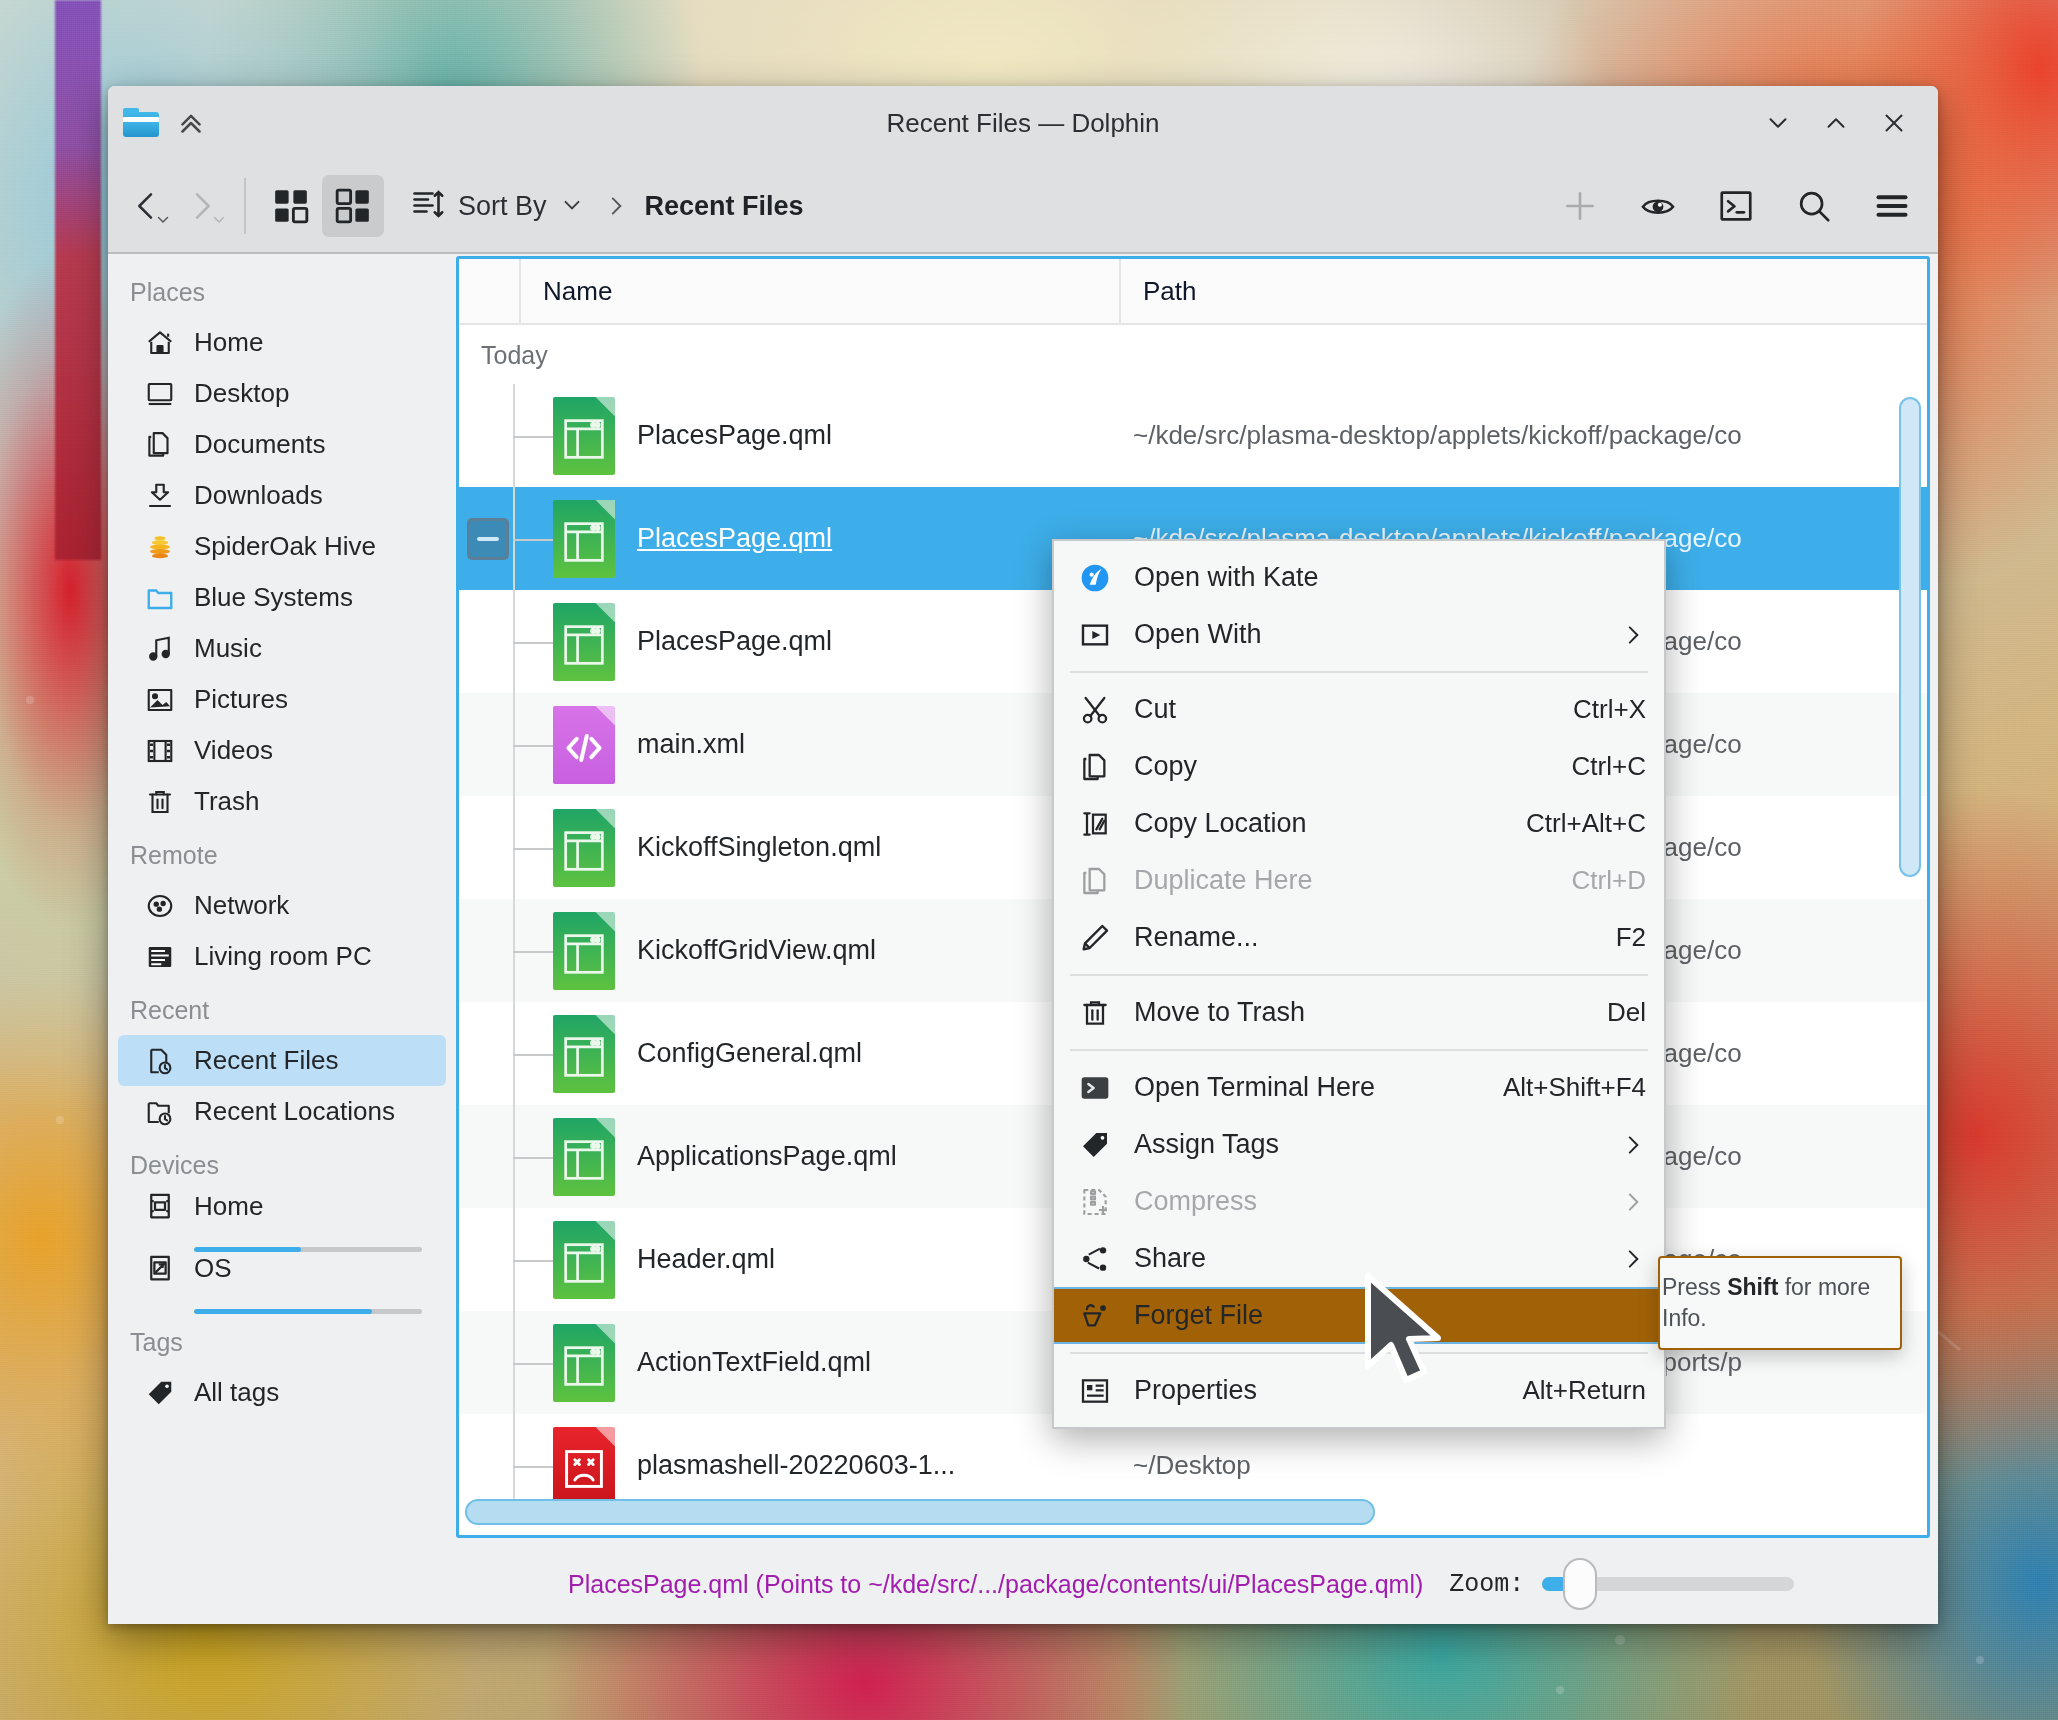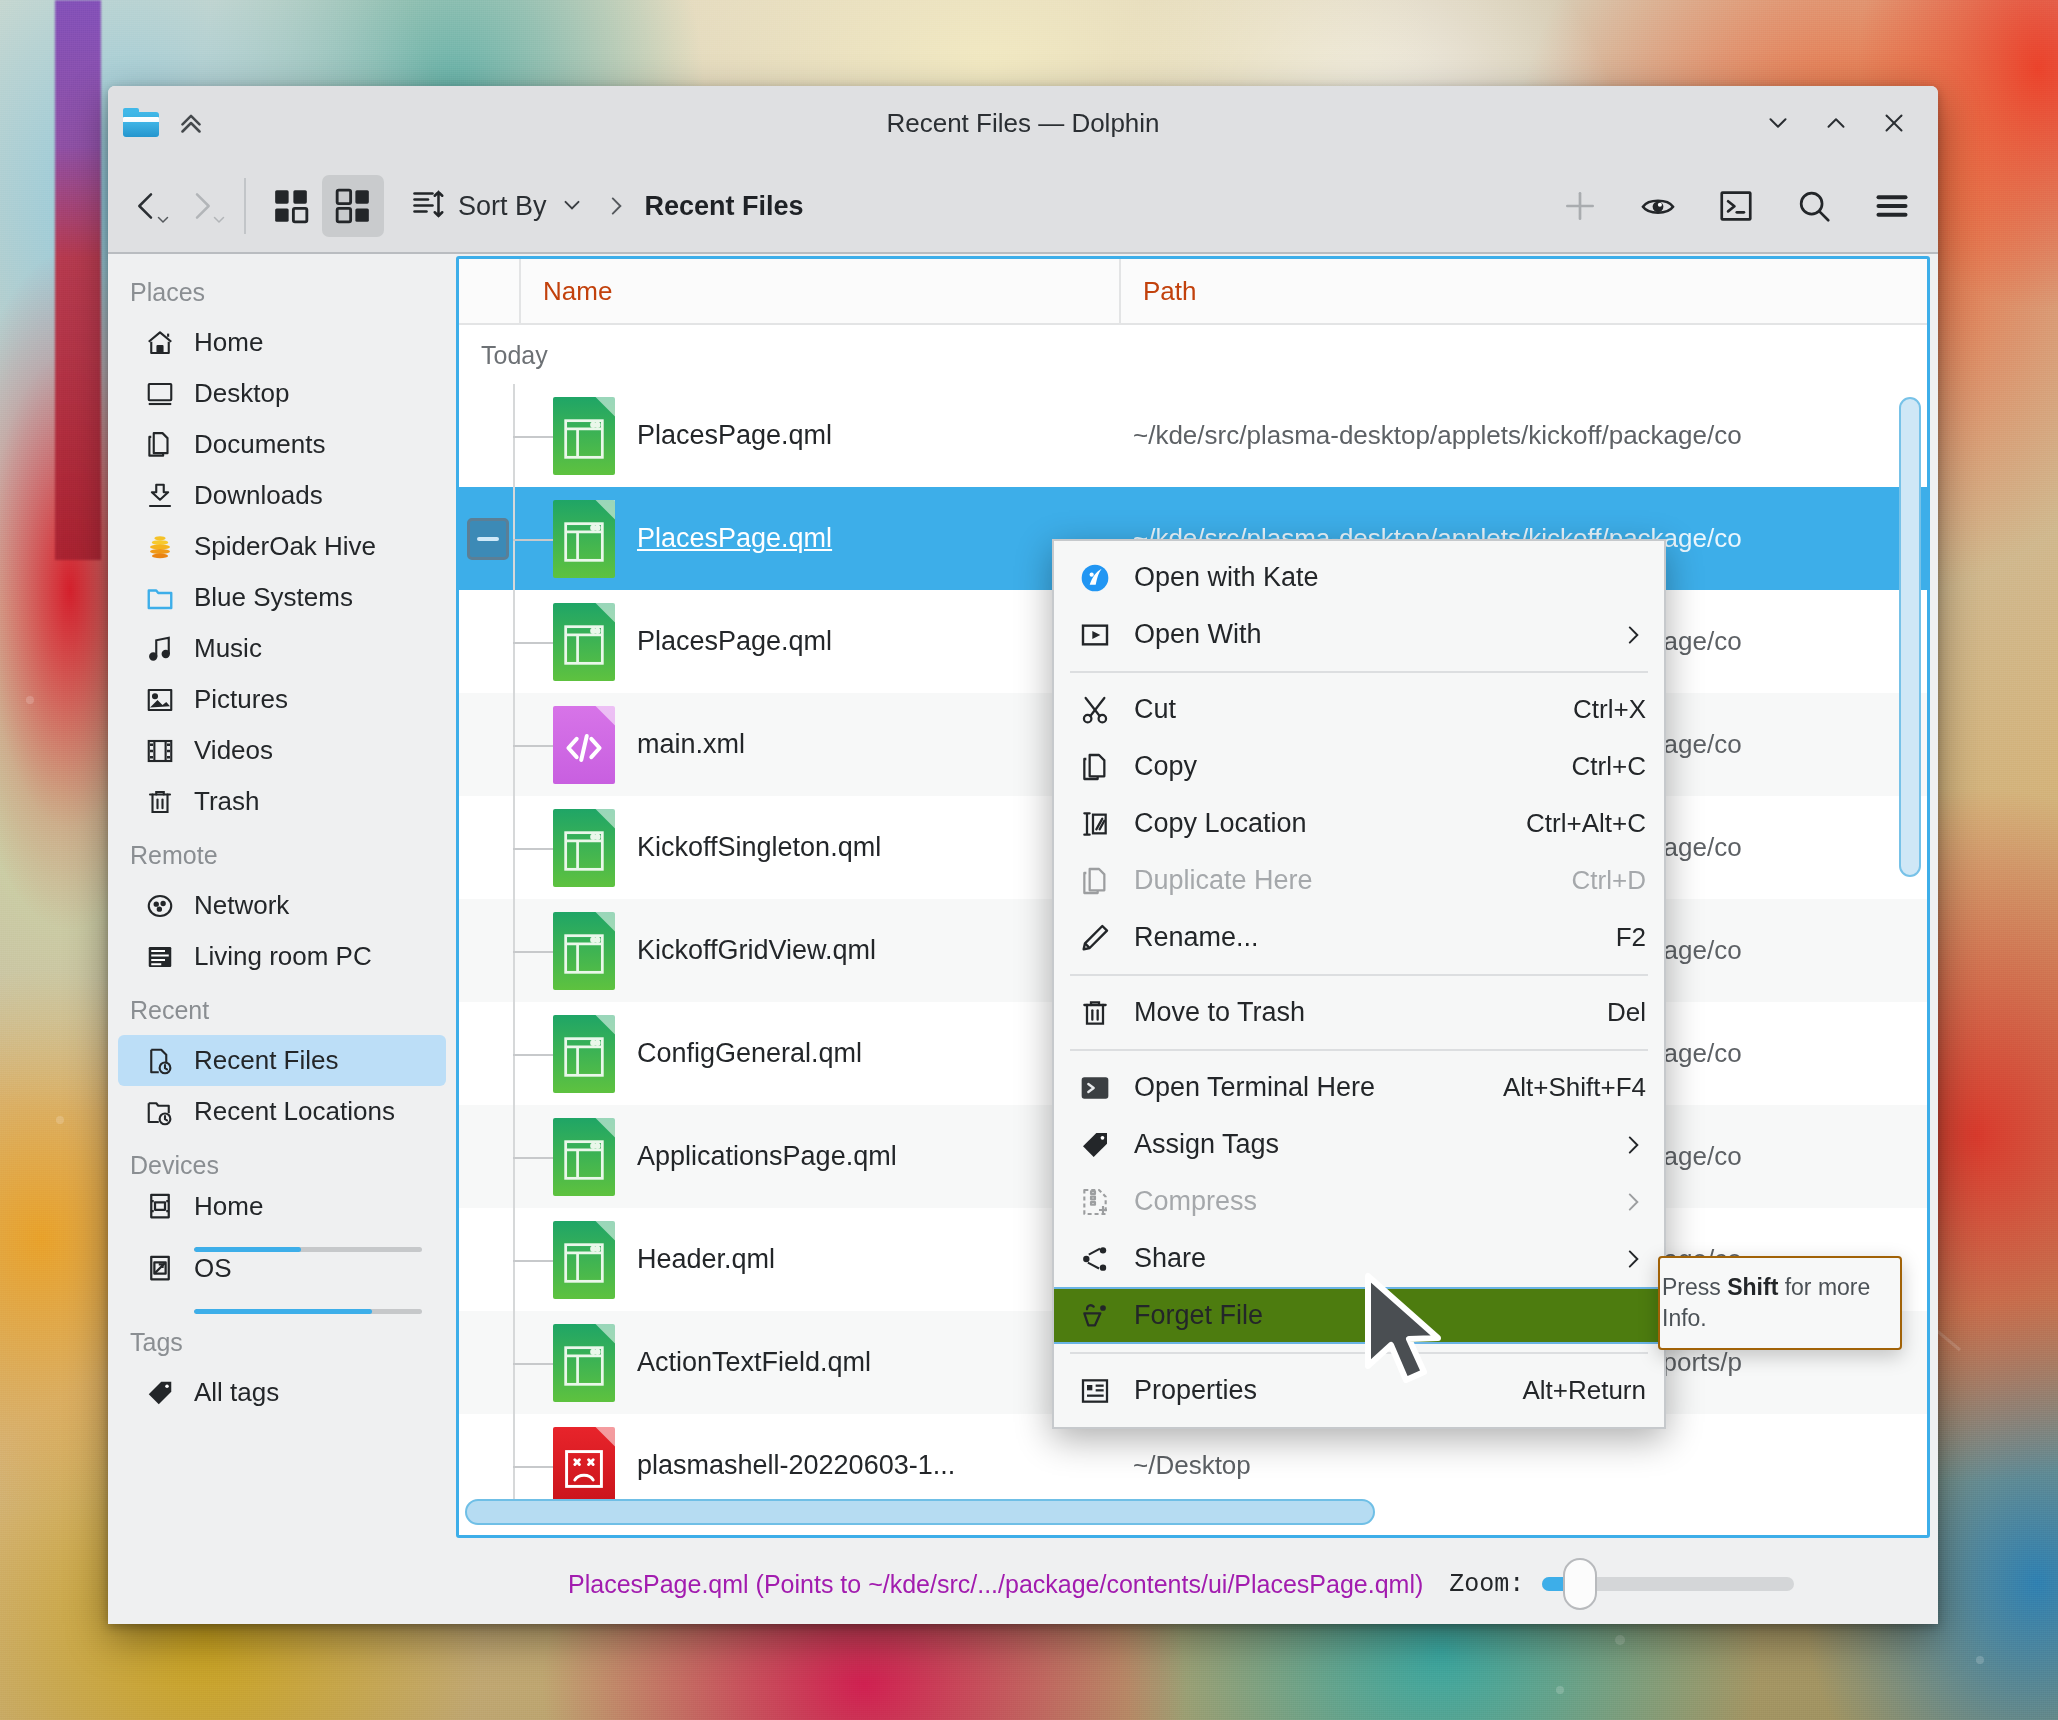--- a/index.html
+++ b/index.html
@@ -163,21 +163,21 @@
     margin: 2px 8px 6px 0;
     position: relative; overflow: hidden;
   }
   #colheader {
     height: 66px; flex: 0 0 66px; display: flex; align-items: stretch;
     background: #fbfbfb; border-bottom: 2px solid #e3e4e5;
   }
   .col-check { width: 62px; border-right: 2px solid #e3e4e5; }
   .col-name { width: 600px; border-right: 2px solid #e3e4e5; display:flex; align-items:center; padding-left: 22px; cursor: pointer;}
   .col-path { flex: 1; display:flex; align-items:center; padding-left: 22px; cursor: pointer;}
-  .col-title { font-size: 26px; color: #c2410c; }
+  .col-title { font-size: 26px; color: #0f172a; }
   #rowsarea { flex: 1; overflow: hidden; position: relative; }
   .group-label { font-size: 25px; color: #6d7175; padding: 16px 0 14px 22px; }
   .frow {
     height: 103px; display: flex; align-items: center; position: relative;
   }
   .frow.alt { background: #f7f8f8; }
   .frow.sel { background: #3daee9; }
   .row-rail { width: 94px; flex: 0 0 94px; position: relative; height: 100%; }
   .rail-v { position: absolute; left: 54px; top: 0; bottom: 0; width: 2px; background: #d6d8d9; }
   .rail-h { position: absolute; left: 54px; top: 50%; width: 44px; height: 2px; background: #c7c9cb; }
@@ -243,21 +243,21 @@
   #ctxmenu {
     position: absolute; left: 1052px; top: 539px; width: 614px;
     background: #f6f7f7; border: 2px solid #c6c9cc;
     box-shadow: 0 10px 34px rgba(0,0,0,.32);
     padding: 8px 0; z-index: 60;
   }
   .mi {
     display: flex; align-items: center; height: 57px; padding: 0 18px 0 22px;
     cursor: pointer; position: relative;
   }
-  .mi.highlight { background: #4d7c0f; border-top: 2px solid #6ab4e5; border-bottom: 2px solid #6ab4e5; }
+  .mi.highlight { background: #a16207; border-top: 2px solid #6ab4e5; border-bottom: 2px solid #6ab4e5; }
   .mi-ico { width: 38px; flex: 0 0 38px; display:flex; align-items:center; justify-content:center; margin-right: 20px;}
   .mi-label { font-size: 27px; color: #232629; white-space: nowrap; }
   .mi-shortcut { margin-left: auto; font-size: 26px; color: #232629; }
   .mi-arrow { margin-left: auto; display:flex; align-items:center; }
   .mi.disabled { cursor: default; }
   .mi.disabled .mi-label, .mi.disabled .mi-shortcut { color: #a5a8ab; }
   .mi.disabled .mi-ico, .mi.disabled .mi-arrow { opacity: .42; }
   .msep { height: 2px; background: #dcdee0; margin: 8px 16px; }
 
   

